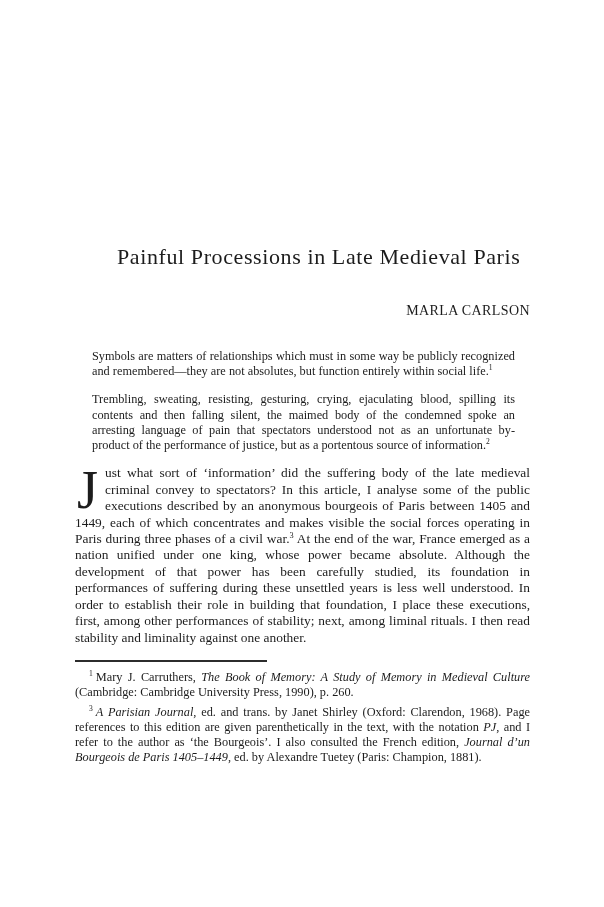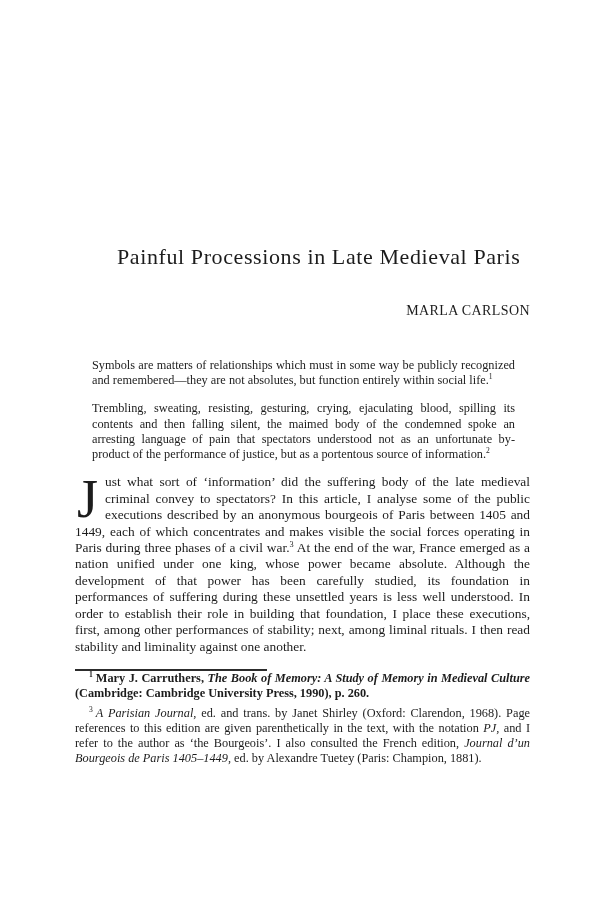--- a/index.html
+++ b/index.html
@@ -38,21 +38,21 @@
     text-align: right;
     letter-spacing: 0.4px;
   }
   .epigraph {
     margin: 13px 15px 0 17px;
     font-size: 12.3px;
     line-height: 15.2px;
     text-align: justify;
   }
   .epigraph.first {
-    margin-top: 39px;
+    margin-top: 30px;
   }
   .bodypara {
     margin-top: 12px;
     font-size: 13.4px;
     line-height: 16.45px;
     text-align: justify;
   }
   .dropcap {
     float: left;
     font-size: 54px;
@@ -73,22 +73,21 @@
     clear: both;
   }
   .footnote {
     margin: 5px 0 0 0;
     font-size: 12.3px;
     line-height: 15.1px;
     text-align: justify;
     text-indent: 14px;
   }
   .footnote.first {
-    margin-top: 0;
-    font-weight: bold;
+    margin-top: 8px;
   }
   .footnote sup {
     padding-right: 3px;
   }
   .it {
     font-style: italic;
   }
 </style>
 </head>
 <body>

